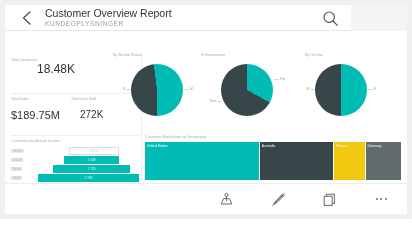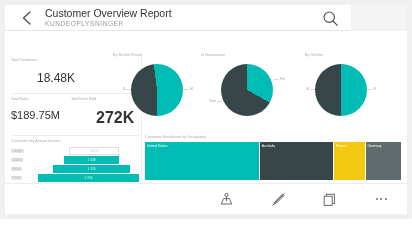--- a/index.html
+++ b/index.html
@@ -22,25 +22,25 @@
   .canvas{position:absolute;left:5px;top:31px;width:402px;height:152px;background:#ffffff;}
 
   .vis-title{font-size:3.6px;color:#a8a8a8;white-space:nowrap;letter-spacing:.1px;}
 
   
   .kpi{position:absolute;}
   .kpi .lbl{font-size:3.6px;color:#a8a8a8;white-space:nowrap;}
   .kpi .val{color:#333333;white-space:nowrap;font-weight:400;}
 
   .kpi-customers{left:6px;top:27px;}
-  .kpi-customers .val{font-size:12px;margin-top:9px;margin-left:26px;}
+  .kpi-customers .val{font-size:12px;margin-left:26px;}
   .kpi-sales{left:6px;top:66px;}
   .kpi-sales .val{font-size:11px;margin-top:8px;}
   .kpi-units{left:66px;top:66px;}
-  .kpi-units .val{font-size:16px;margin-top:8px;margin-left:25px;font-weight:bold;}
+  .kpi-units .val{font-size:10px;margin-top:8px;margin-left:9px;}
 
   .divider{position:absolute;background:#ededed;}
 
   
   .funnel{position:absolute;left:6px;top:108px;width:128px;height:42px;}
   .funnel .vis-title{position:absolute;left:0;top:0;}
   .funnel-rows{position:absolute;left:0;top:8px;width:128px;}
   .f-row{position:relative;height:8px;margin-bottom:1px;}
   .f-axis-lbl{position:absolute;left:0;top:2px;font-size:3.2px;color:#b0b0b0;
               background:#e9e9e9;padding:0 1px;line-height:4px;}

